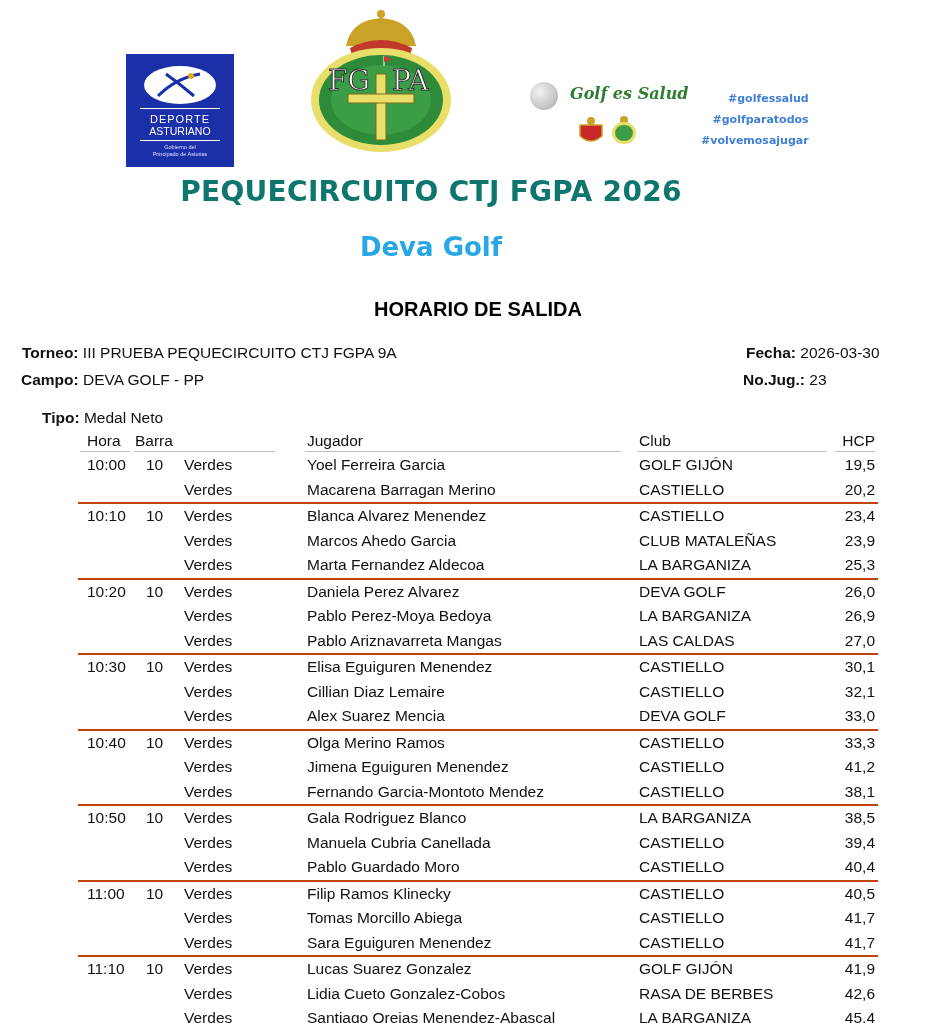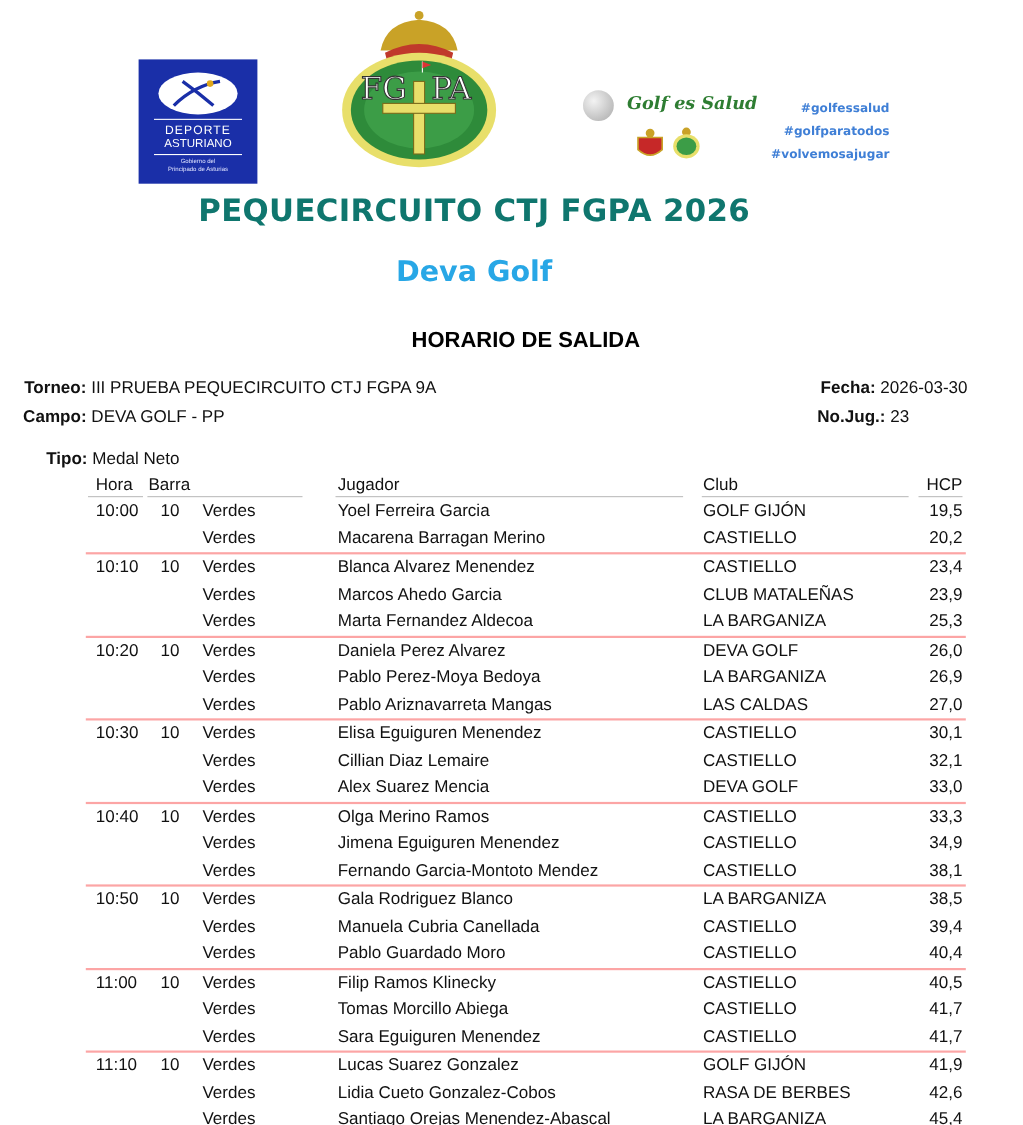--- a/index.html
+++ b/index.html
@@ -69,21 +69,21 @@
     .hdr span { position: absolute; top: 2px; }
     .hdr .uline { position: absolute; top: 21px; height: 1px; background: #bdbdbd; }
     .row { position: relative; height: 24.5px; }
     .row span { position: absolute; top: 3px; white-space: nowrap; }
     .c-hora { left: 9px; }
     .c-barra { left: 68px; }
     .c-tee { left: 106px; }
     .c-jug { left: 229px; }
     .c-club { left: 561px; }
     .c-hcp { right: 3px; text-align: right; }
-    .group { border-bottom: 2px solid #fca5a5; }
+    .group { border-bottom: 2px solid #c2410c; }
   </style>
 </head>
 <body>
 
 <div class="abs logo-da">
   <div class="oval">
     <svg width="52" height="30" viewBox="0 0 52 30">
       <path d="M4 26 Q22 8 46 4" stroke="#1a2fa8" stroke-width="3" fill="none"></path>
       <path d="M12 4 Q26 14 40 26" stroke="#1a2fa8" stroke-width="3" fill="none"></path>
       <circle cx="37" cy="6" r="3" fill="#e0a81a"></circle>
@@ -267,21 +267,21 @@
           <span class="c-barra">10</span>
           <span class="c-tee">Verdes</span>
           <span class="c-jug">Olga Merino Ramos</span>
           <span class="c-club">CASTIELLO</span>
           <span class="c-hcp">33,3</span>
         </div>
         <div class="row">
           <span class="c-tee">Verdes</span>
           <span class="c-jug">Jimena Eguiguren Menendez</span>
           <span class="c-club">CASTIELLO</span>
-          <span class="c-hcp">34,9</span>
+          <span class="c-hcp">41,2</span>
         </div>
         <div class="row">
           <span class="c-tee">Verdes</span>
           <span class="c-jug">Fernando Garcia-Montoto Mendez</span>
           <span class="c-club">CASTIELLO</span>
           <span class="c-hcp">38,1</span>
         </div>
       </div>
       <div class="group">
         <div class="row">

